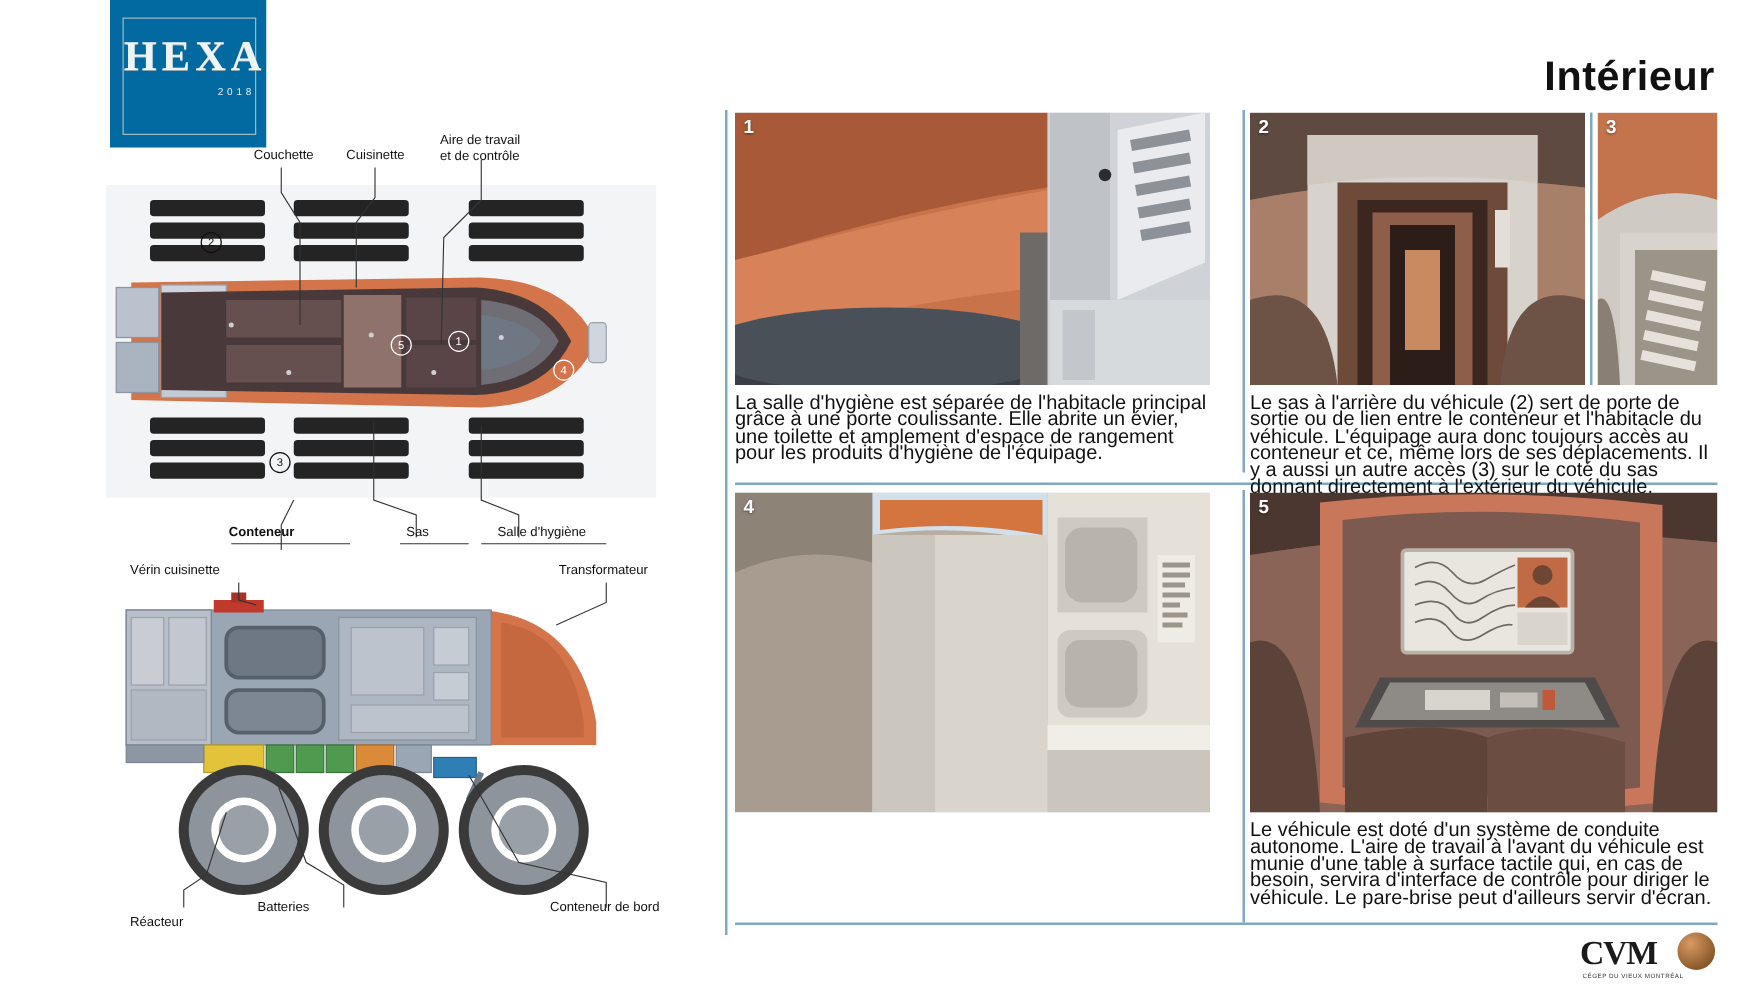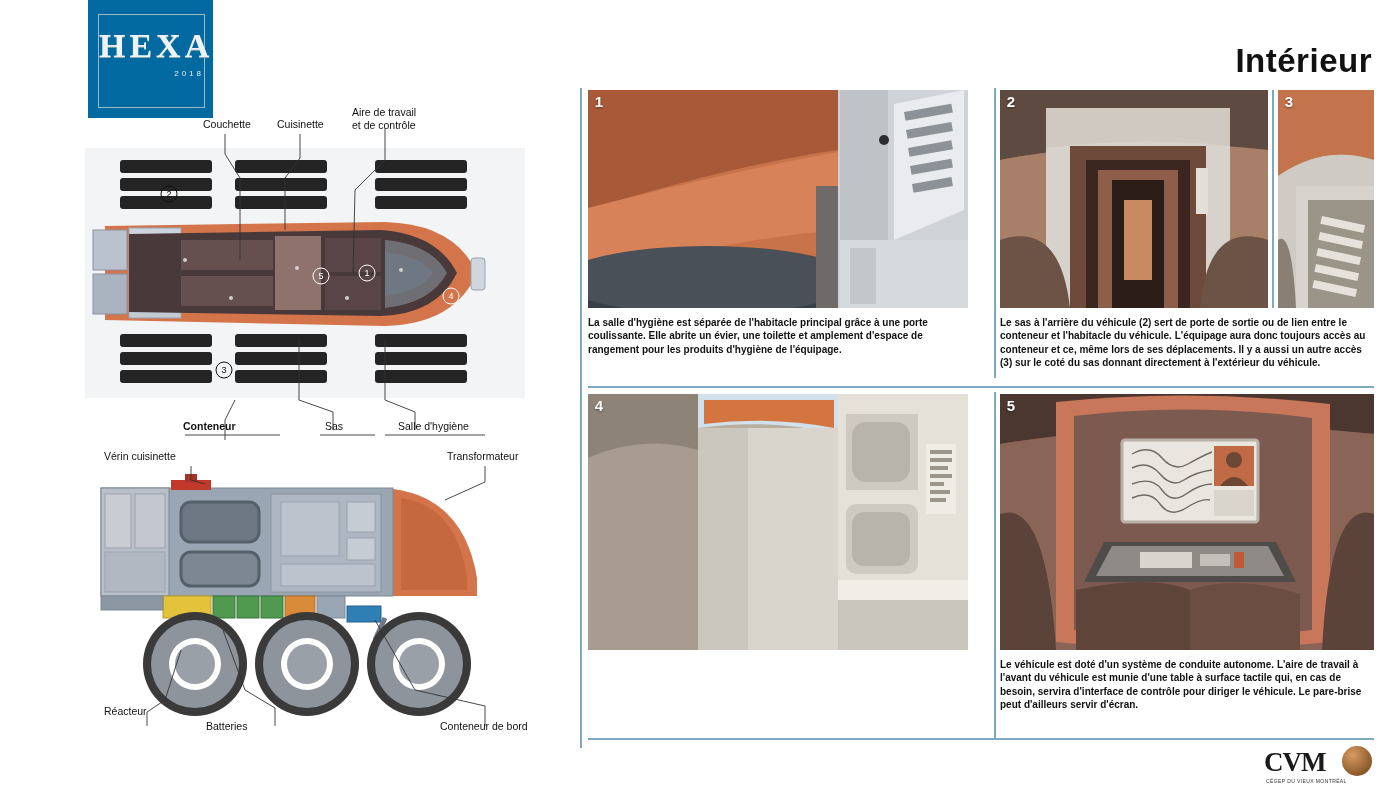--- a/index.html
+++ b/index.html
@@ -68,23 +68,22 @@
   
   .card{position:absolute;}
   .photo{position:absolute;left:0;top:0;overflow:hidden;}
   .photo .num{
     position:absolute;left:0;top:0;width:22px;height:22px;
     color:#fff;font-size:15px;font-weight:bold;
     display:flex;align-items:center;justify-content:center;
     z-index:5;text-shadow:0 1px 2px rgba(0,0,0,.45);
   }
   .caption{
-    position:absolute;font-size:10px;line-height:13.4px;color:#111;
+    position:absolute;font-size:16px;line-height:13.4px;color:#111;
     text-align:left;
-    font-weight:bold;
   }
 
   
   .cvm{
     position:absolute;right:28px;bottom:16px;width:108px;height:40px;
   }
   .cvm-text{
     position:absolute;left:0;bottom:6px;
     font-family:"Liberation Serif", serif;
     font-size:27px;font-weight:bold;letter-spacing:-1px;color:#1a1a1a;
@@ -278,21 +277,21 @@
       <path d="M106 26 L106 40 L120 44"></path>
       <path d="M400 26 L400 42 L360 60"></path>
       <path d="M62 286 L62 272 L80 260 L96 210"></path>
       <path d="M190 286 L190 268 L160 250 L138 190"></path>
       <path d="M400 286 L400 266 L330 250 L290 180"></path>
     </g>
   </svg>
 
   <div class="lbl" style="left:104px;top:450px;">Vérin cuisinette</div>
   <div class="lbl" style="left:447px;top:450px;">Transformateur</div>
-  <div class="lbl" style="left:72px;top:705px;padding-left:32px;">Réacteur</div>
+  <div class="lbl" style="left:72px;top:732px;padding-left:32px;">Réacteur</div>
   <div class="lbl" style="left:206px;top:720px;">Batteries</div>
   <div class="lbl" style="left:440px;top:720px;">Conteneur de bord</div>
 
   <div class="card" style="left:588px;top:90px;width:380px;height:290px;">
     <div class="photo" style="width:380px;height:218px;">
       <svg width="380" height="218" viewBox="0 0 380 218" xmlns="http://www.w3.org/2000/svg">
         <rect width="380" height="218" fill="#b9b4ae"></rect>
         <path d="M0 0 H250 V218 H0 Z" fill="#c9734a"></path>
         <path d="M0 0 H250 V60 Q140 76 0 120 Z" fill="#a85a38"></path>
         <path d="M0 118 Q150 80 250 62 L250 140 Q130 150 0 190 Z" fill="#d8825a"></path>

